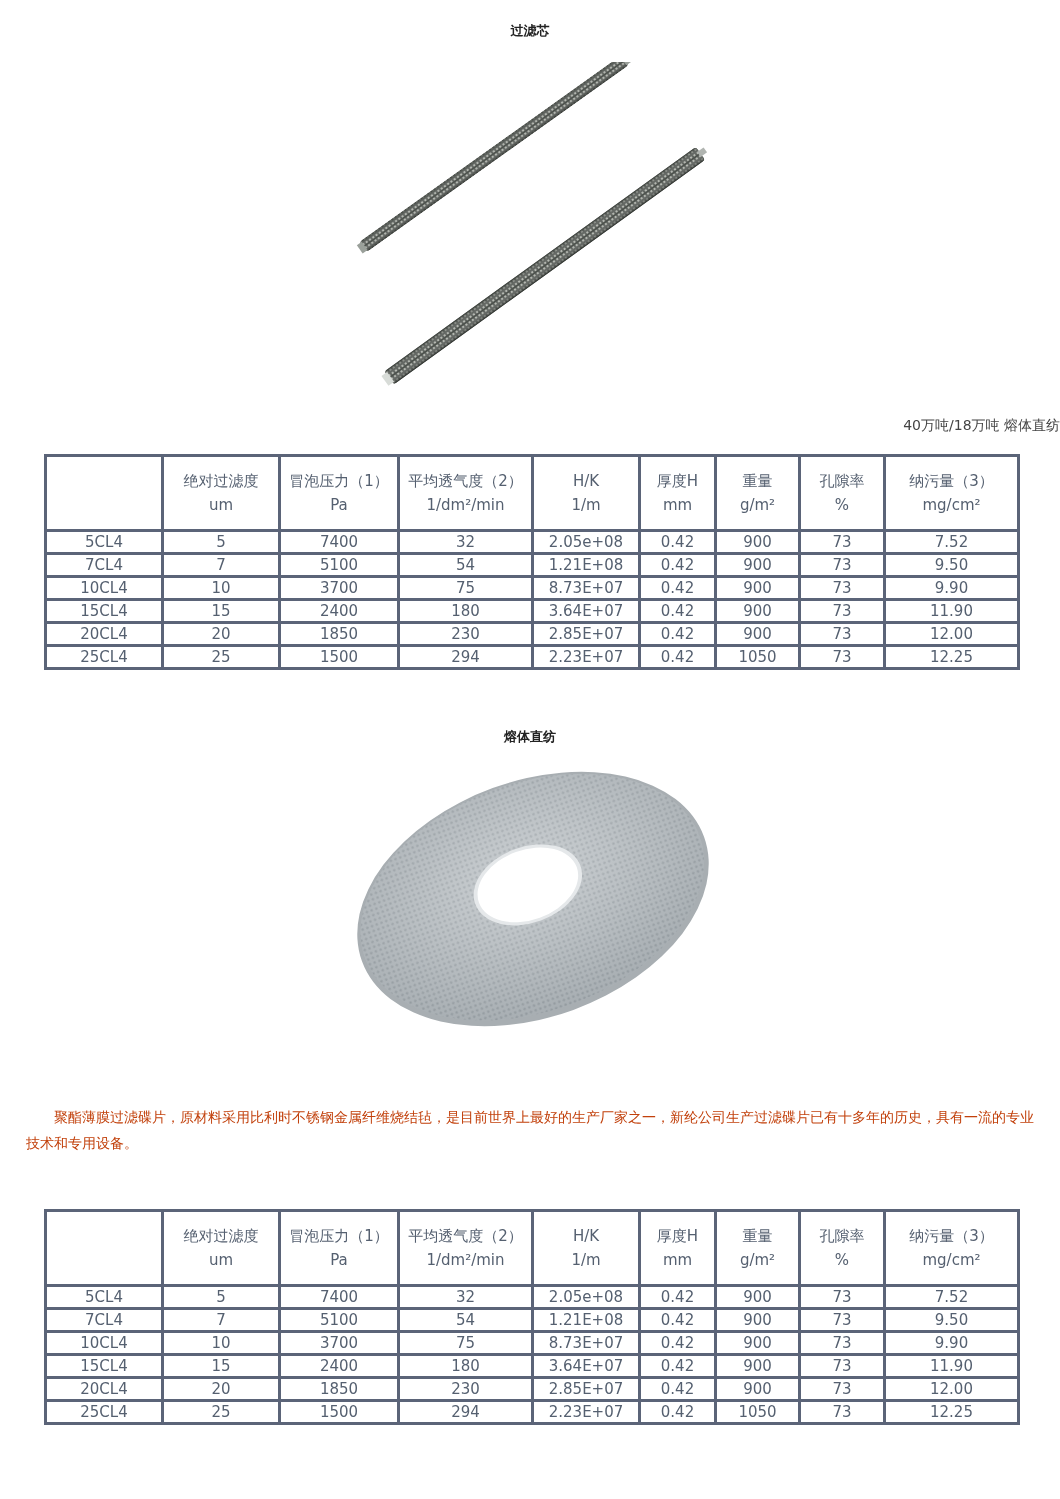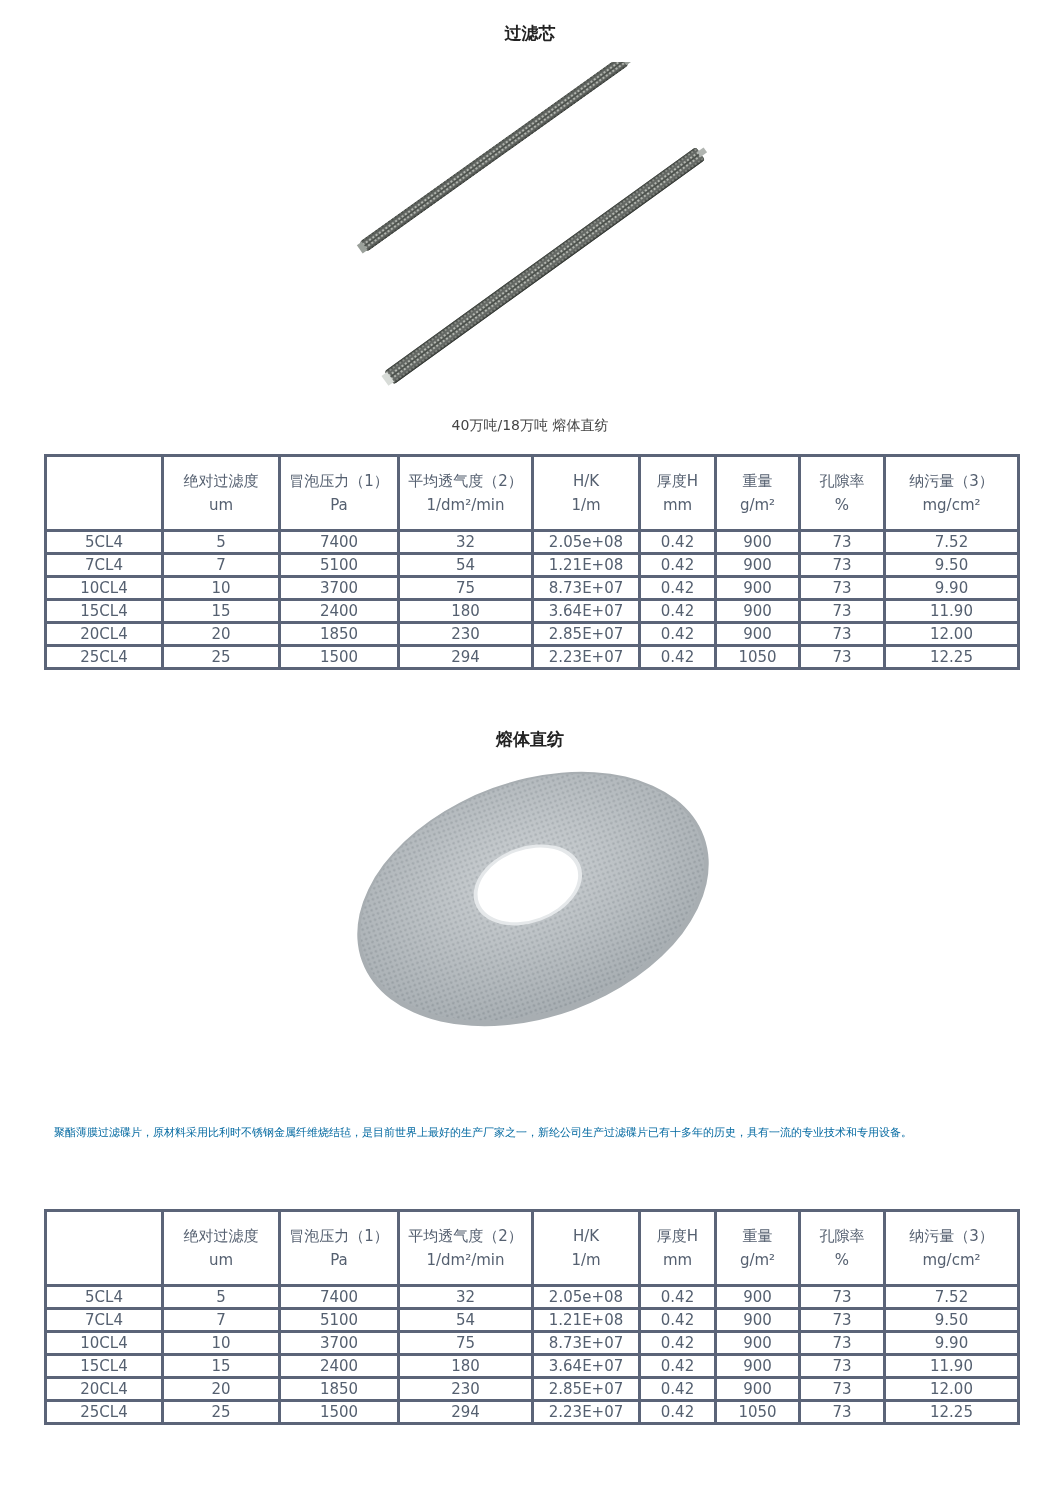--- a/index.html
+++ b/index.html
@@ -3,43 +3,43 @@
   <meta charset="utf-8">
   <style>
     html, body { margin: 0; padding: 0; background: #ffffff; }
     body {
       width: 1060px; height: 1499px; position: relative; overflow: hidden;
       font-family: "DejaVu Sans", "Liberation Sans", sans-serif;
       color: #555c66;
     }
     .title {
       position: absolute; left: 0; width: 1060px; text-align: center;
-      font-size: 17px; font-weight: bold; color: #222222;
+      font-size: 13px; font-weight: bold; color: #222222;
     }
     .caption {
-      position: absolute; left: 0; width: 1060px; text-align: center;
+      position: absolute; left: 0; width: 1060px; text-align: right;
       font-size: 14px; color: #444444;
     }
     .product-img { position: absolute; }
     table.spec {
       position: absolute; left: 44px; width: 973px;
       border-collapse: collapse; table-layout: fixed;
       border: 3px solid #5b6478;
       font-size: 15px; color: #556070;
     }
     table.spec td, table.spec th {
       border: 3px solid #5b6478; text-align: center; padding: 0;
       font-weight: normal; line-height: 24px;
     }
     table.spec thead th { height: 72px; vertical-align: middle; }
     table.spec tbody td { height: 20px; line-height: 20px; }
     .hdr-line { display: block; }
     .para {
       position: absolute; left: 26px; width: 1010px; top: 1104px;
-      font-size: 11px; line-height: 26px; color: #0369a1; text-indent: 28px; margin-top: 16px;
+      font-size: 14px; line-height: 26px; color: #c2410c; text-indent: 28px;
     }
   </style>
 </head>
 <body>
 
 <div class="title" style="top:22px;">过滤芯</div>
 
 <svg class="product-img" style="left:355px; top:62px;" width="360" height="330" viewBox="0 0 360 330">
   <defs>
     <pattern id="mesh" width="4" height="4" patternUnits="userSpaceOnUse">

